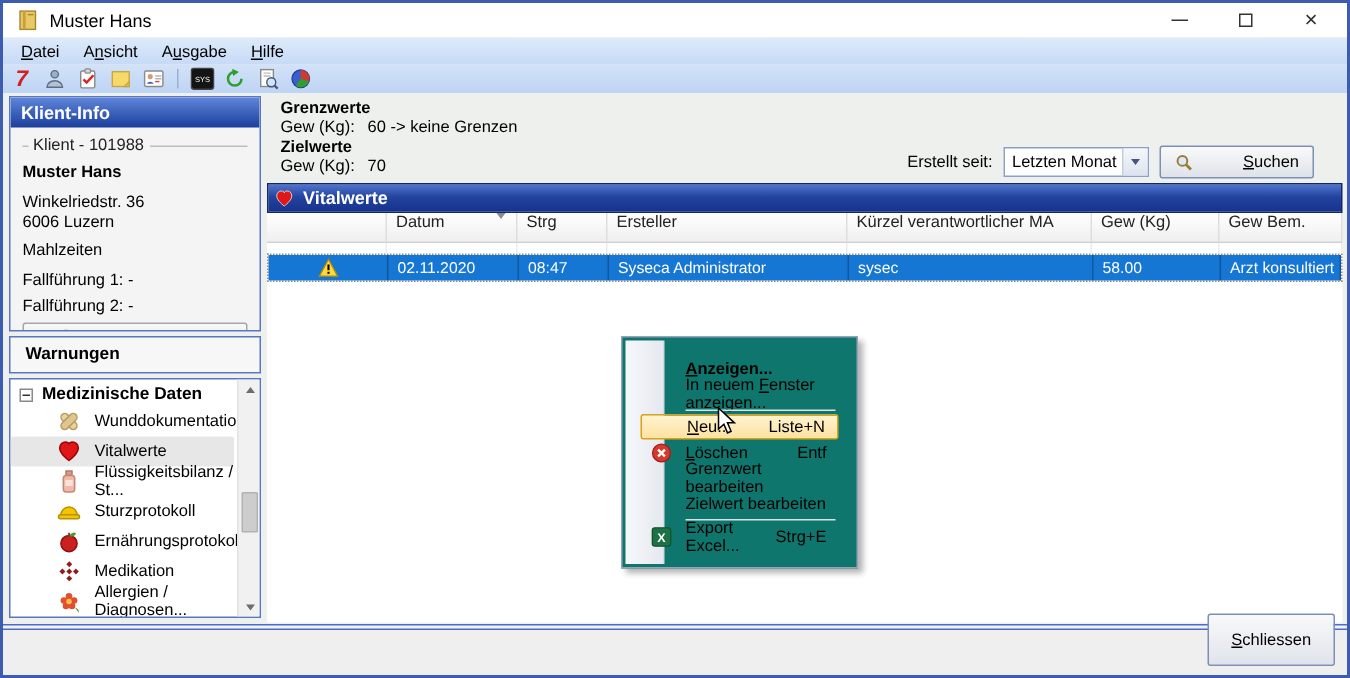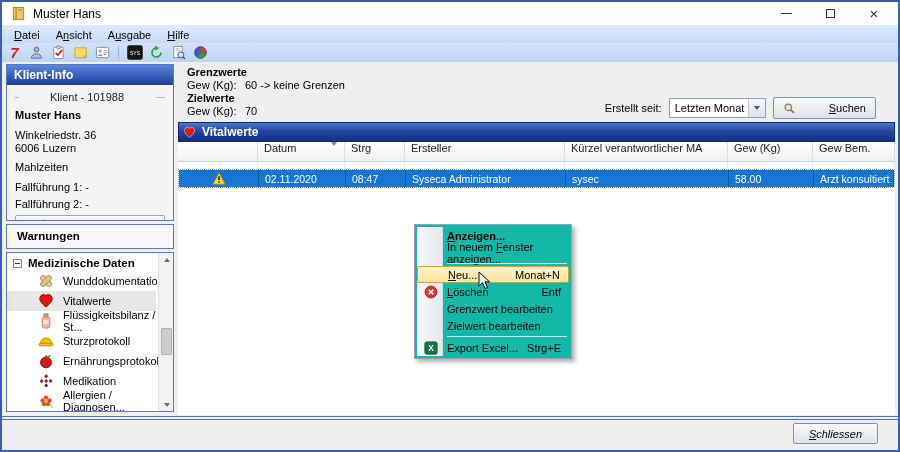--- a/index.html
+++ b/index.html
@@ -28,21 +28,21 @@
   .tb-btn { width:19px; height:17px; display:flex; align-items:center; justify-content:center; }
   .tb-sep { width:1px; height:13px; background:#9ab0d2; margin:0 3px; }
   .logo7 { color:#d41f1f; font-weight:bold; font-style:italic; font-size:15px; line-height:15px; }
 
   
   .panel { position:absolute; left:4px; width:168px; border:1px solid #5a76c2; background:#f4f4f4; overflow:hidden; }
   .panel-header { height:20px; background:linear-gradient(#5e86da,#1c3e9c); color:#fff; font-weight:bold;
                   font-size:12px; display:flex; align-items:center; padding-left:7px; }
   .p-klient { top:62px; height:157px; }
   .p-klient .pbody { padding:3px 8px 0 8px; }
-  .group-head { display:flex; align-items:center; margin-top:3px;gap:28px; }
+  .group-head { display:flex; align-items:center; margin-top:3px; }
   .group-head .gline { flex:1; border-top:1px solid #bdbdbd; }
   .group-head .gline.pre { flex:0 0 4px; margin-right:3px; }
   .group-head .glabel { padding:0 4px 0 0; color:#222; }
   .kv-name { font-weight:bold; margin-top:6px; }
   .kv-addr1 { margin-top:8px; }
   .kv-addr2 { margin-top:1px; }
   .kv-meals { margin-top:7px; }
   .kv-fall1 { margin-top:8px; }
   .kv-fall2 { margin-top:5px; }
   .assess-btn { margin-top:5px; width:150px; height:19px; display:flex; align-items:center; justify-content:center;
@@ -91,25 +91,25 @@
   .vt-spacer { height:7px; }
   .vt-spacer .cell { border-right:1px solid #ececec; }
   .vt-rowwrap { border:1px dotted #8f8f8f; }
   .vt-row { height:17px; background:#1576d4; color:#fff; font-size:10.5px; }
   .vt-row .cell { display:flex; align-items:center; padding-left:6px; border-right:1px solid rgba(0,0,0,0.25); overflow:hidden; white-space:nowrap; }
   .vt-row .cell.center { justify-content:center; padding-left:0; }
 
   
   .footer { position:absolute; left:0; right:0; bottom:0; height:31px; background:#efefef;
             border-top:1px solid #4f6cc4; box-shadow:0 -2px 0 0 #eef2fa, 0 -3px 0 0 #4f6cc4; }
-  .close-btn { position:absolute; right:20px; bottom:6px; width:85px; height:21px;font-style:italic; }
-
-  
-  .context-menu { position:absolute; left:412px; top:222px; width:158px; background:#14b8a6;
-                  border:1px solid #96a2ba; box-shadow:3px 3px 4px rgba(0,0,0,0.3); padding:2px; z-index:20; }
+  .close-btn { position:absolute; right:8px; bottom:6px; width:85px; height:35px; }
+
+  
+  .context-menu { position:absolute; left:412px; top:222px; width:158px; background:#0f766e;
+                  border:1px solid #96a2ba; box-shadow:3px 3px 4px rgba(0,0,0,0.3); padding:12px; z-index:20; }
   .context-menu::before { content:""; position:absolute; left:2px; top:2px; bottom:2px; width:25px;
                           background:linear-gradient(to right,#f7f8fa,#e5e8ef); border-right:1px solid #d7dae1; }
   .cm-item { position:relative; height:17px; display:flex; align-items:center; z-index:1; }
   .cm-icon { width:27px; display:flex; align-items:center; justify-content:center; flex:0 0 27px; }
   .cm-label { padding-left:3px; }
   .cm-shortcut { margin-left:auto; padding-right:8px; }
   .cm-item.bold .cm-label { font-weight:bold; }
   .cm-item.highlight { background:linear-gradient(#fff3cf,#fde2a0); border:1px solid #d9a219; border-radius:2px; }
   .cm-sep { height:1px; background:#dcdfe4; margin:2px 2px 2px 30px; position:relative; z-index:1; }
   u { text-underline-offset:1px; }
@@ -441,21 +441,21 @@
     </div>
     <div class="cm-item">
       <span class="cm-icon"></span>
       <span class="cm-label">In neuem <u>F</u>enster anzeigen...</span>
       <span class="cm-shortcut"></span>
     </div>
     <div class="cm-sep"></div>
     <div class="cm-item highlight">
       <span class="cm-icon"></span>
       <span class="cm-label"><u>N</u>eu...</span>
-      <span class="cm-shortcut">Monat+N</span>
+      <span class="cm-shortcut">Liste+N</span>
     </div>
     <div class="cm-item">
       <span class="cm-icon">
         <svg width="14" height="14" viewBox="0 0 16 16">
             <circle cx="8" cy="8" r="6.8" fill="#d63a2f" stroke="#a02018"></circle>
             <path d="M5.4 5.4 L10.6 10.6 M10.6 5.4 L5.4 10.6" stroke="#fff" stroke-width="1.8"></path>
           </svg>
       </span>
       <span class="cm-label"><u>L</u>öschen</span>
       <span class="cm-shortcut">Entf</span>

